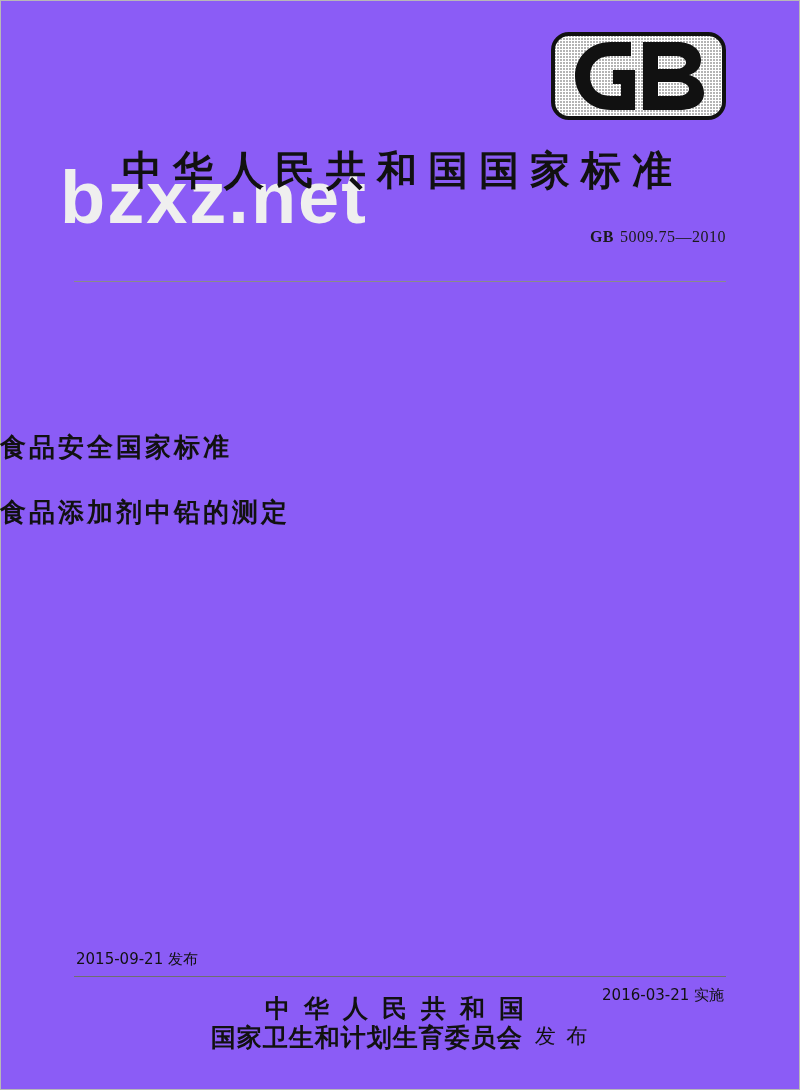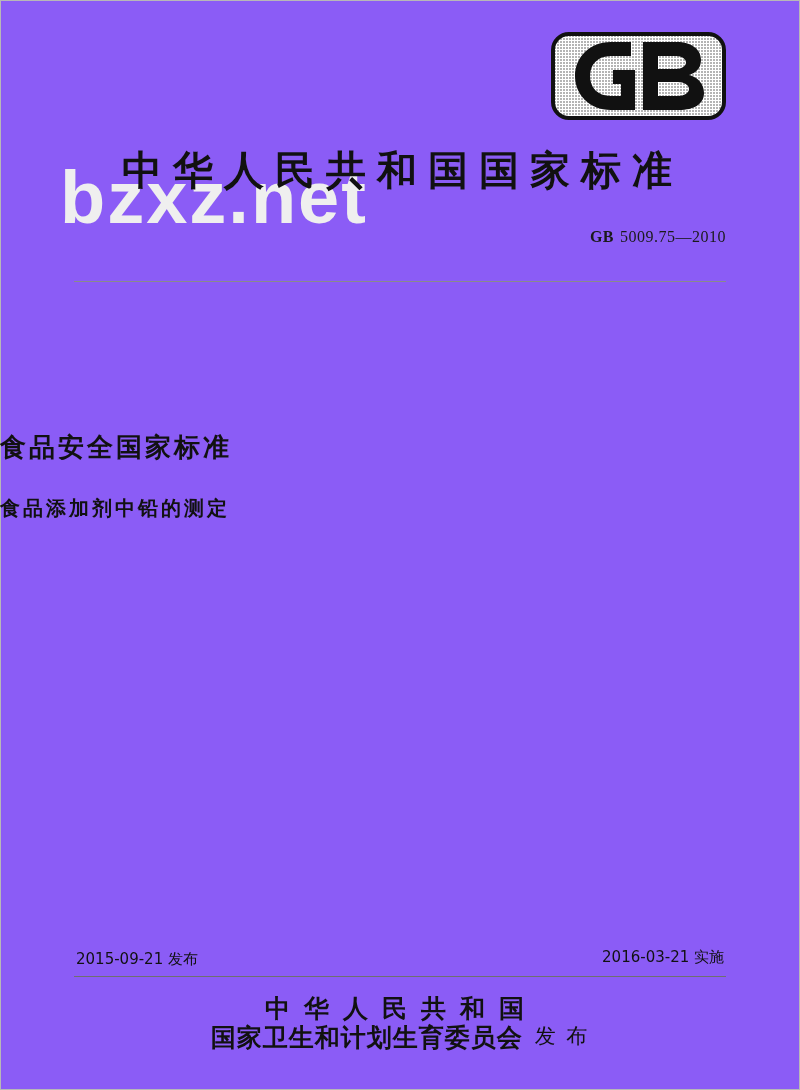--- a/index.html
+++ b/index.html
@@ -103,21 +103,21 @@
     font-family: "DejaVu Sans", sans-serif;
     font-weight: bold;
     color: #111;
   }
   .doc-title .line1 {
     font-size: 26px;
     letter-spacing: 3px;
     margin-bottom: 30px;
   }
   .doc-title .line2 {
-    font-size: 20px;
+    font-size: 26px;
     letter-spacing: 3px;
   }
 
   
   .rule-bottom {
     position: absolute;
     left: 74px;
     right: 74px;
     top: 976px;
     border-top: 1px solid #6f6f6f;
@@ -126,21 +126,21 @@
     position: absolute;
     left: 76px;
     top: 950px;
     font-size: 15px;
     color: #111;
     font-family: "DejaVu Sans", sans-serif;
   }
   .date-effect {
     position: absolute;
     right: 76px;
-    top: 948px;
+    top: 986px;
     font-size: 15px;
     color: #111;
     font-family: "DejaVu Sans", sans-serif;
   }
 
   
   .publisher {
     position: absolute;
     left: 0;
     right: 0;

